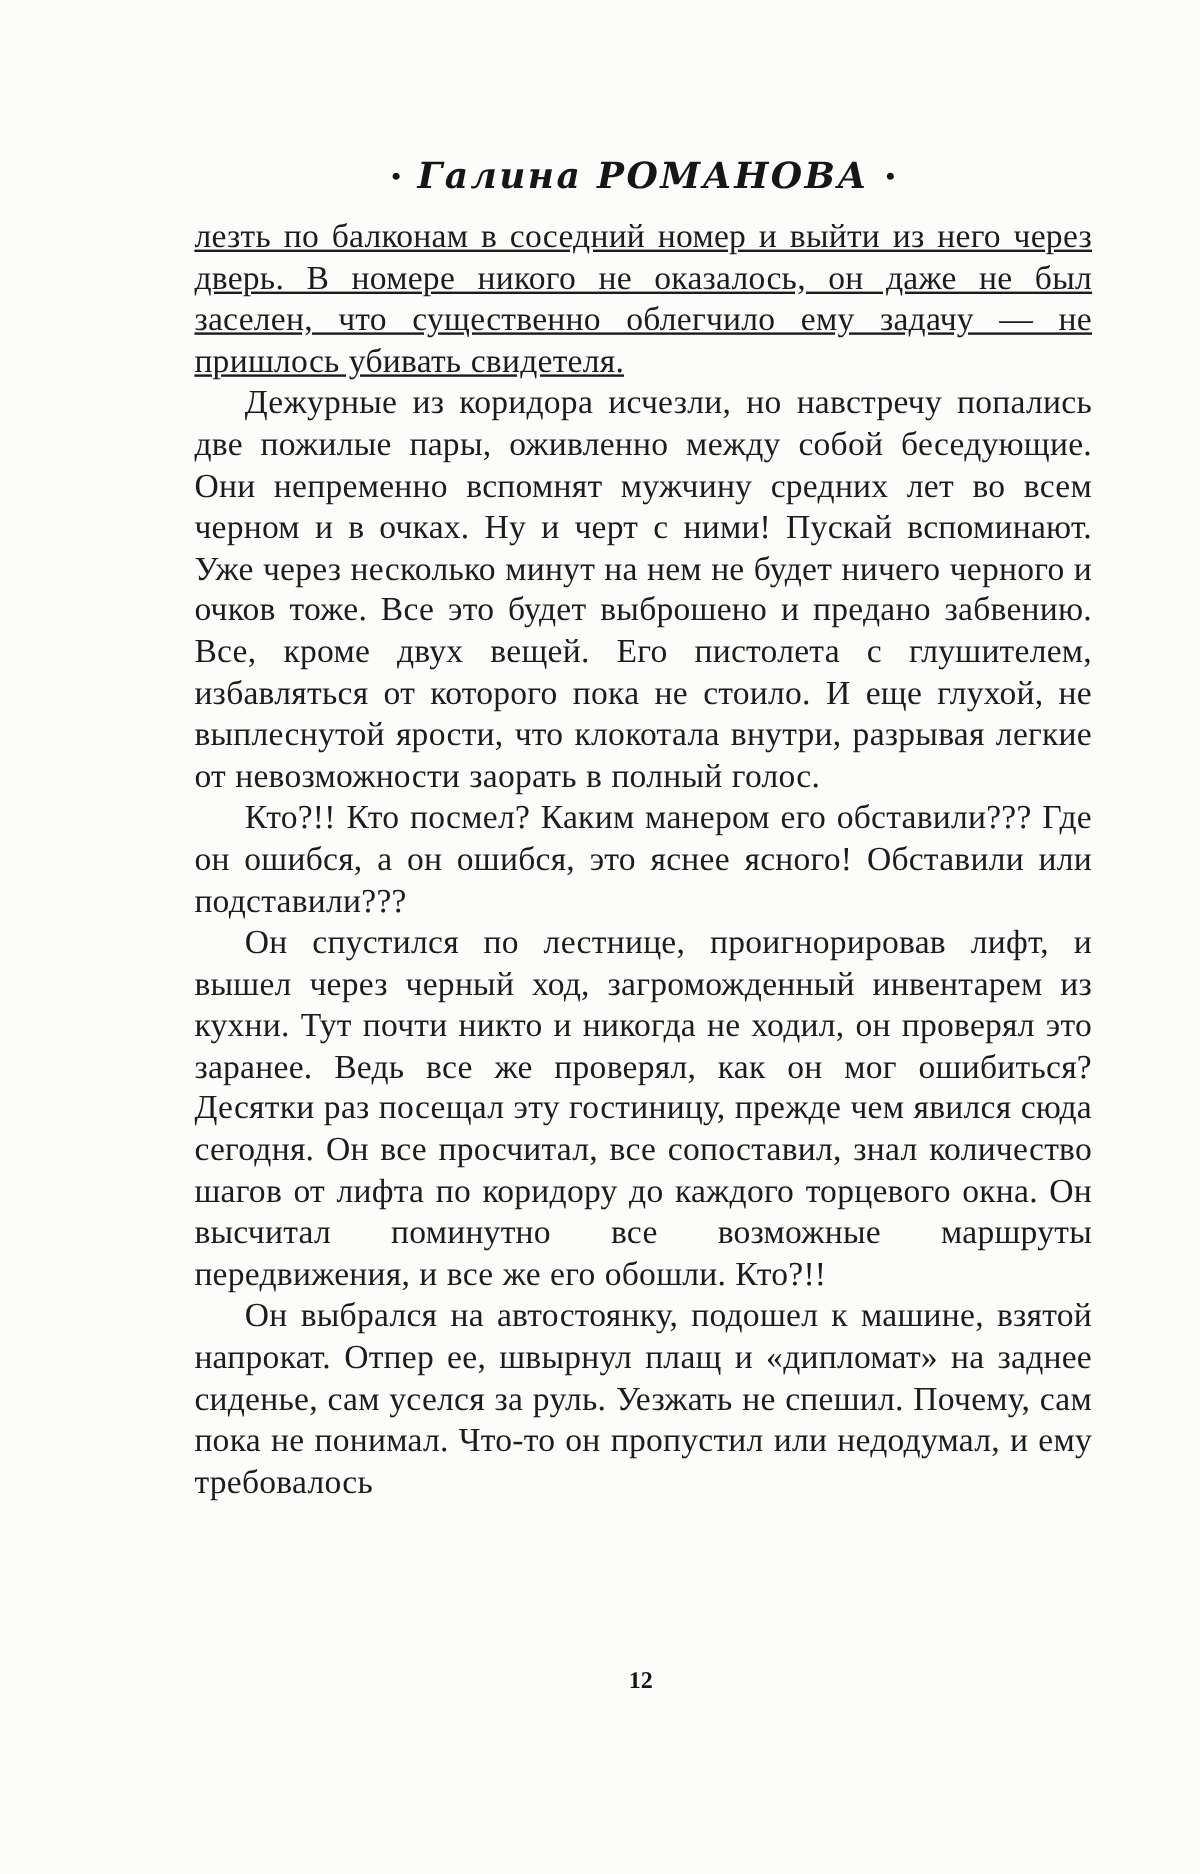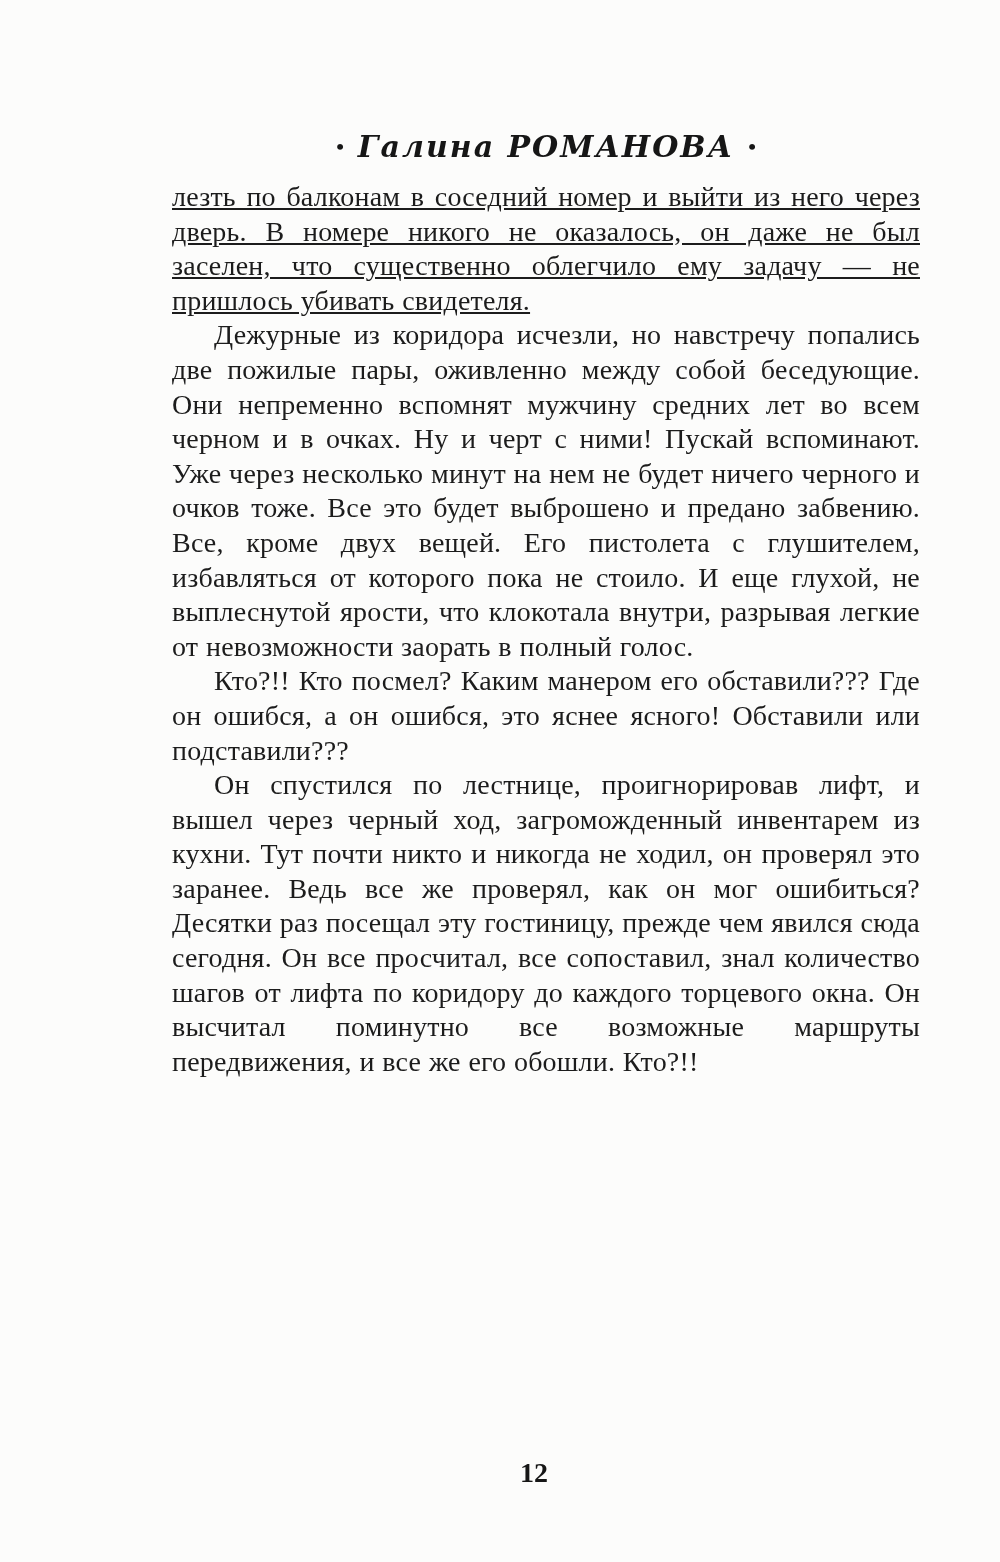--- a/index.html
+++ b/index.html
@@ -16,21 +16,21 @@
   }
   .page {
     position: relative;
     width: 1000px;
     height: 1562px;
     background: #fcfcfb;
     overflow: hidden;
   }
   .text-block {
     position: absolute;
-    left: 172px;
+    left: 162px;
     top: 128px;
     width: 748px;
   }
   .running-header {
     text-align: center;
     font-style: italic;
     font-weight: 600;
     font-size: 30px;
     line-height: 38px;
     letter-spacing: 2px;
@@ -56,44 +56,45 @@
     text-indent: 42px;
     letter-spacing: 0.2px;
     word-spacing: 0.5px;
   }
   .body-text p.continuation {
     text-indent: 0;
     text-decoration: underline;
   }
   .page-number {
     position: absolute;
-    top: 1457px;
+    top: 1390px;
     left: 160px;
     width: 748px;
     text-align: center;
     font-weight: bold;
-    font-size: 28px;
+    font-size: 20px;
     color: #161616;
   }
 </style>
 </head>
 <body>
 
 <div class="page">
 
   <div class="text-block">
 
     <div class="running-header">
       <span class="bullet">•</span><span class="author-first">Галина РОМАНОВА</span><span class="bullet">•</span>
     </div>
 
     <div class="body-text">
       <p class="continuation">лезть по балконам в соседний номер и выйти из него через дверь. В номере никого не оказалось, он даже не был заселен, что существенно облегчило ему задачу — не пришлось убивать свидетеля.</p>
       <p>Дежурные из коридора исчезли, но навстречу попались две пожилые пары, оживленно между собой беседующие. Они непременно вспомнят мужчину средних лет во всем черном и в очках. Ну и черт с ними! Пускай вспоминают. Уже через несколько минут на нем не будет ничего черного и очков тоже. Все это будет выброшено и предано забвению. Все, кроме двух вещей. Его пистолета с глушителем, избавляться от которого пока не стоило. И еще глухой, не выплеснутой ярости, что клокотала внутри, разрывая легкие от невозможности заорать в полный голос.</p>
       <p>Кто?!! Кто посмел? Каким манером его обставили??? Где он ошибся, а он ошибся, это яснее ясного! Обставили или подставили???</p>
       <p>Он спустился по лестнице, проигнорировав лифт, и вышел через черный ход, загроможденный инвентарем из кухни. Тут почти никто и никогда не ходил, он проверял это заранее. Ведь все же проверял, как он мог ошибиться? Десятки раз посещал эту гостиницу, прежде чем явился сюда сегодня. Он все просчитал, все сопоставил, знал количество шагов от лифта по коридору до каждого торцевого окна. Он высчитал поминутно все возможные маршруты передвижения, и все же его обошли. Кто?!!</p>
+      <p>Он выбрался на автостоянку, подошел к машине, взятой напрокат. Отпер ее, швырнул плащ и «дипломат» на заднее сиденье, сам уселся за руль. Уезжать не спешил. Почему, сам пока не понимал. Что-то он пропустил или недодумал, и ему требовалось</p>
     </div>
 
   </div>
 
   <div class="page-number">12</div>
 
 </div>
 
 </body></html>

